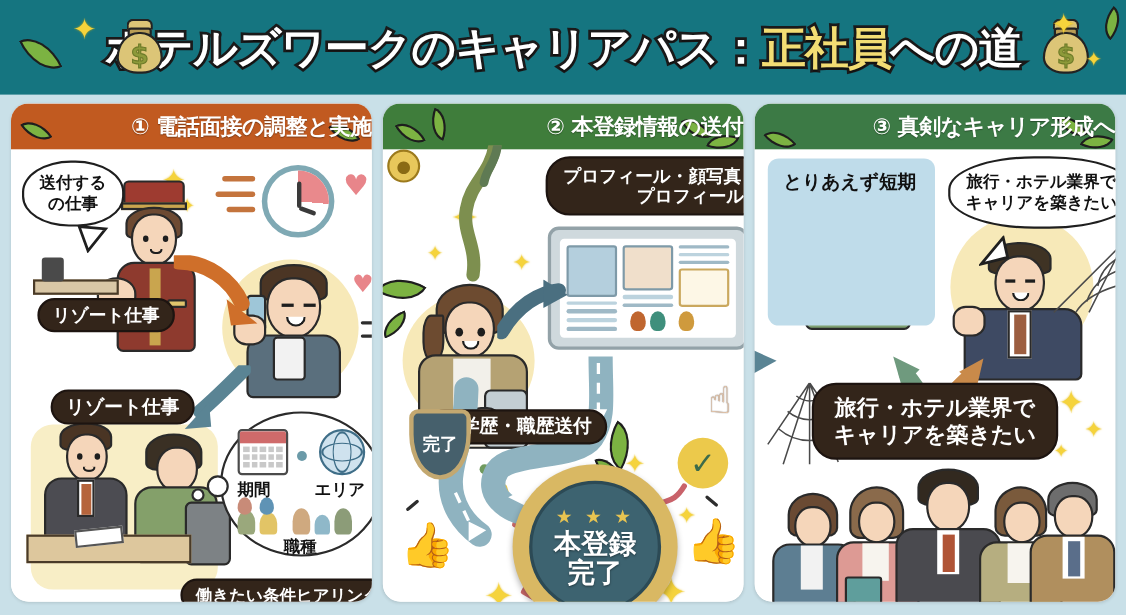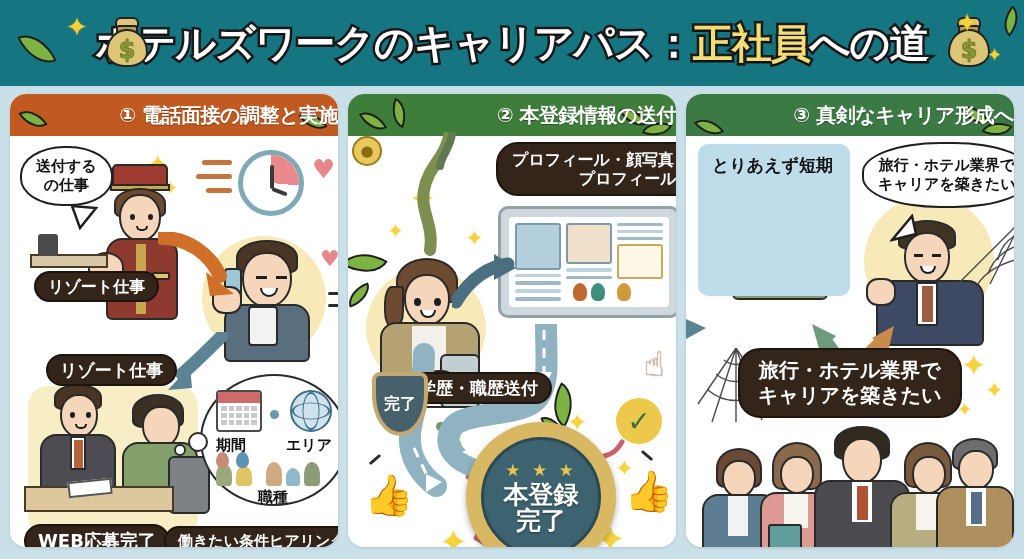--- a/index.html
+++ b/index.html
@@ -388,21 +388,20 @@
         <span style="position:absolute; left:0; top:8px; width:16px; height:22px; background:#9aa87c; border-radius:50% 50% 20% 20%;"></span>
         <span style="position:absolute; left:20px; top:10px; width:16px; height:20px; background:#e2c466; border-radius:50% 50% 20% 20%;"></span>
         <span style="position:absolute; left:50px; top:6px; width:16px; height:24px; background:#cfa97f; border-radius:50% 50% 20% 20%;"></span>
         <span style="position:absolute; left:70px; top:12px; width:14px; height:18px; background:#8fb8c9; border-radius:50% 50% 20% 20%;"></span>
         <span style="position:absolute; left:88px; top:6px; width:16px; height:24px; background:#8c9c78; border-radius:50% 50% 20% 20%;"></span>
         <span style="position:absolute; left:0px; top:-4px; width:13px; height:16px; background:#c88b78; border-radius:50% 50% 50% 50%/60% 60% 40% 40%;"></span>
         <span style="position:absolute; left:20px; top:-4px; width:13px; height:16px; background:#5f93b5; border-radius:50% 50% 50% 50%/60% 60% 40% 40%;"></span>
       </div>
       <div class="blabel" style="left:248px; top:352px;">職種</div>
 
-      <div class="pill" style="left:14px; top:388px; font-size:18px;">WEB応募完了</div>
       <div class="pill" style="left:154px; top:390px; font-size:15px;">働きたい条件ヒアリング</div>
     </div>
   </div>
 
   <div class="panel p2">
     <div class="panel-head">
       <span class="deco leaf sm" style="left:16px; top:14px; transform:rotate(-30deg);"></span>
       <span class="deco leaf sm" style="left:42px; top:6px; transform:rotate(20deg);"></span>
       <span class="panel-head-text">② 本登録情報の送付</span>
       <span class="deco leaf sm" style="right:34px; top:10px; transform:rotate(150deg);"></span>

